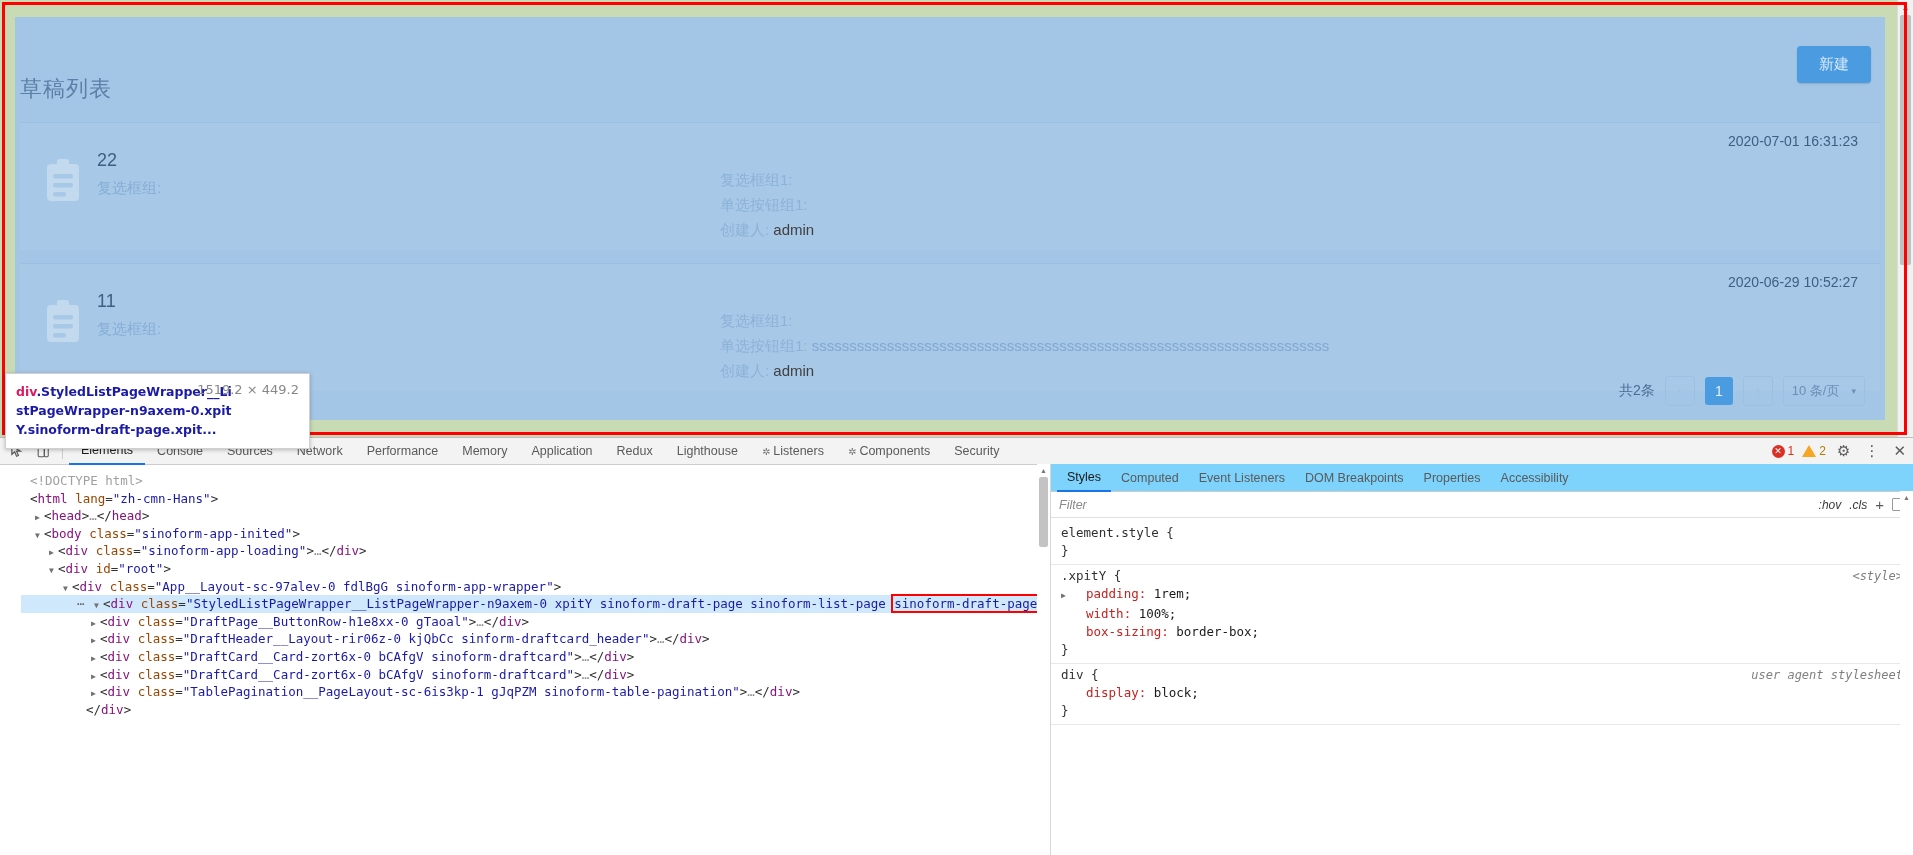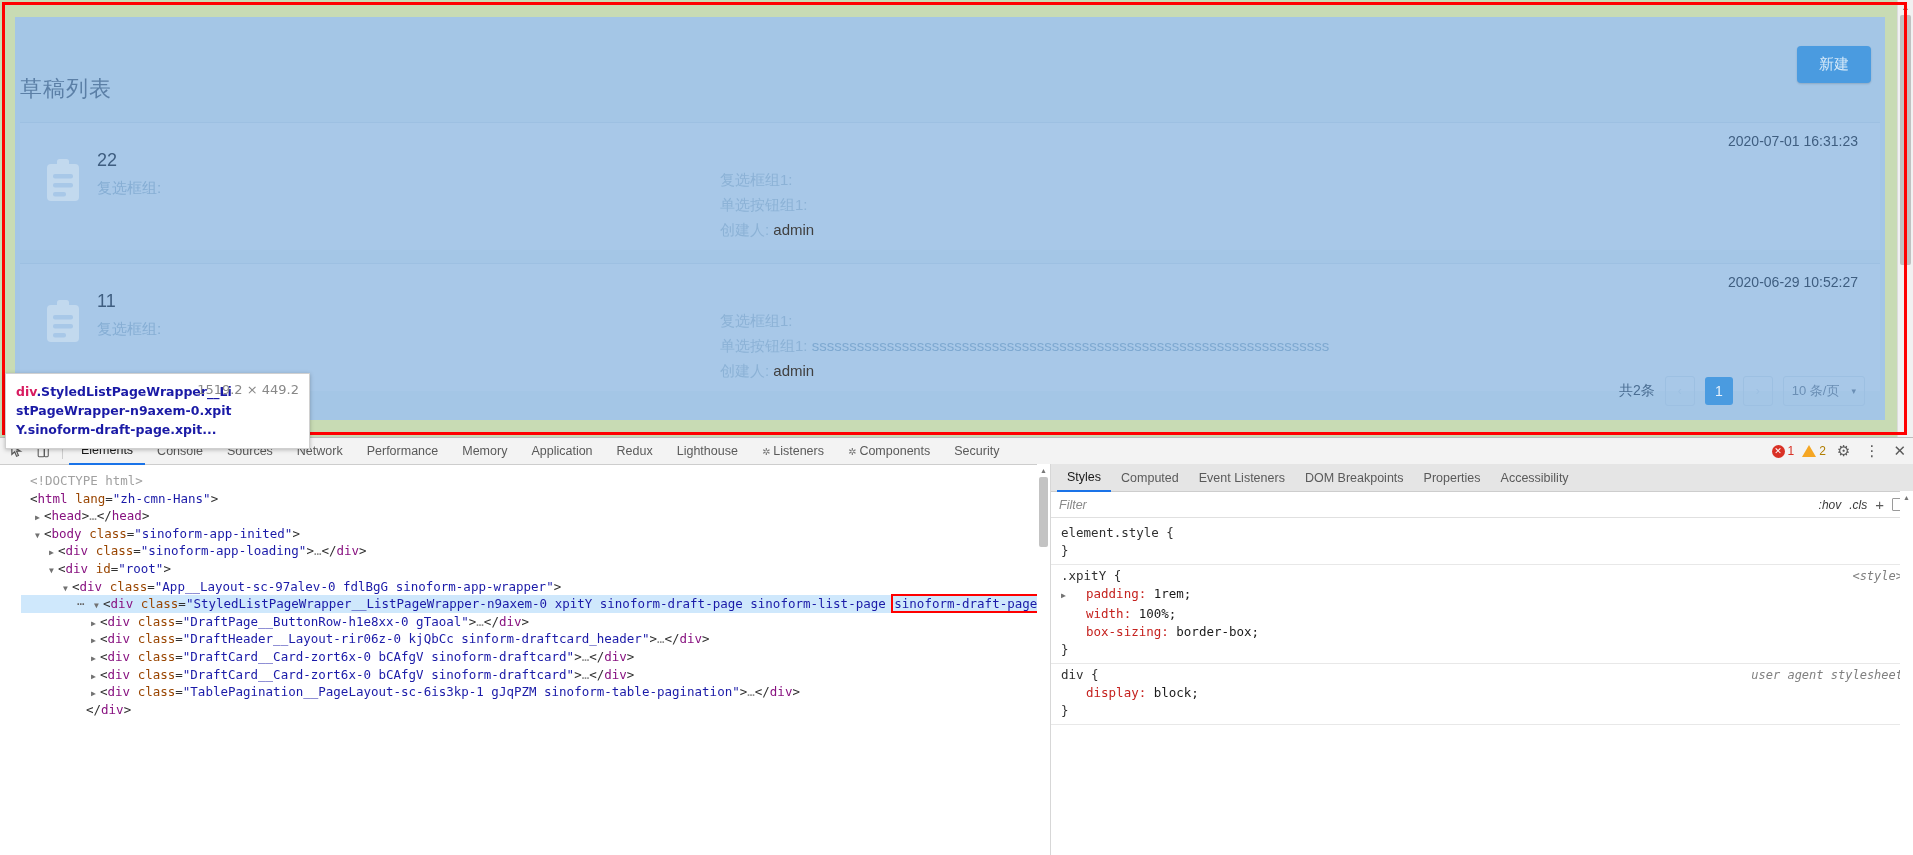--- a/index.html
+++ b/index.html
@@ -162,21 +162,21 @@
   .dots{color:#666;letter-spacing:1px;}
   .sel-mark{outline:2px solid #ff0000;padding:0 1px;}
   #dom-scroll{
     position:absolute;right:0;top:0;width:13px;height:100%;background:#fff;
   }
   #dom-scroll .up,#dom-scroll .dn{height:13px;display:flex;align-items:center;justify-content:center;font-size:7px;color:#777;}
   #dom-scroll .thumb{position:absolute;top:13px;left:2px;width:9px;height:70px;background:#c3c3c3;border-radius:2px;}
 
   #styles-pane{flex:1;position:relative;overflow:hidden;}
   #st-tabbar{
-    height:27px;border-bottom:1px solid #cdcdcd;display:flex;align-items:center;background:#e5e5e5;
+    height:27px;border-bottom:1px solid #cdcdcd;display:flex;align-items:center;background:#7dd3fc;
     padding-left:6px;position:relative;
   }
   .st-tab{padding:0 10px;height:26px;line-height:26px;font-size:12.5px;color:#5a5a5a;white-space:nowrap;}
   .st-tab.active{color:#1a1a1a;border-bottom:2px solid #1a73e8;}
   #st-filterbar{
     height:25px;border-bottom:1px solid #e0e0e0;display:flex;align-items:center;
     padding:0 8px;gap:8px;background:#fff;
   }
   #st-filter{flex:1;font-size:12.5px;color:#8a8a8a;font-style:italic;}
   .st-chip{font-size:12px;color:#3a3a3a;font-style:italic;}

